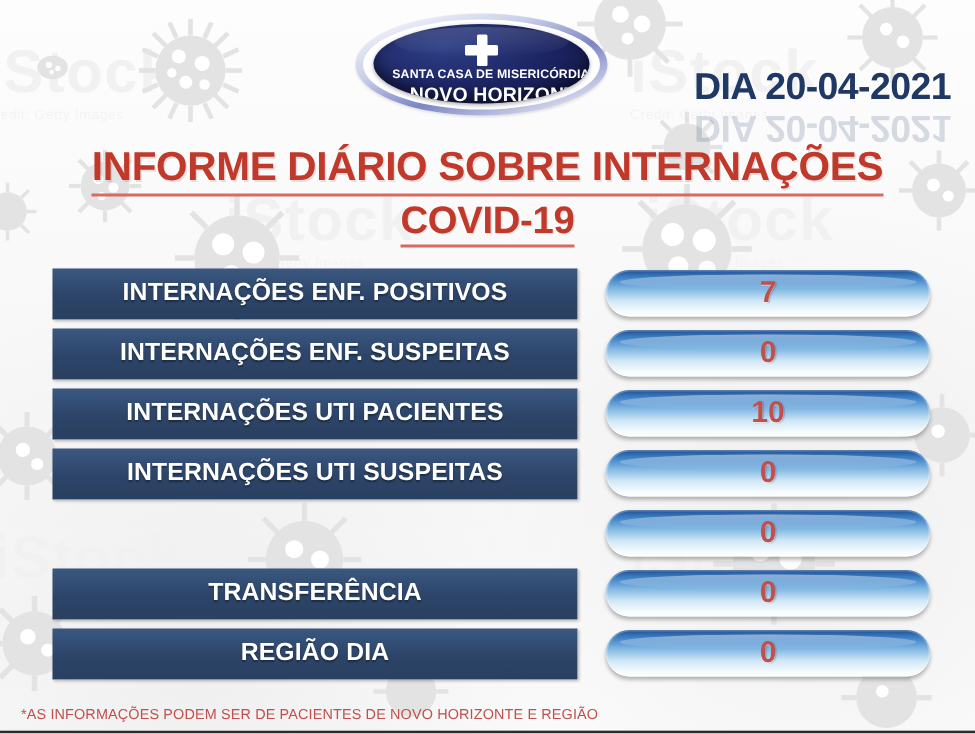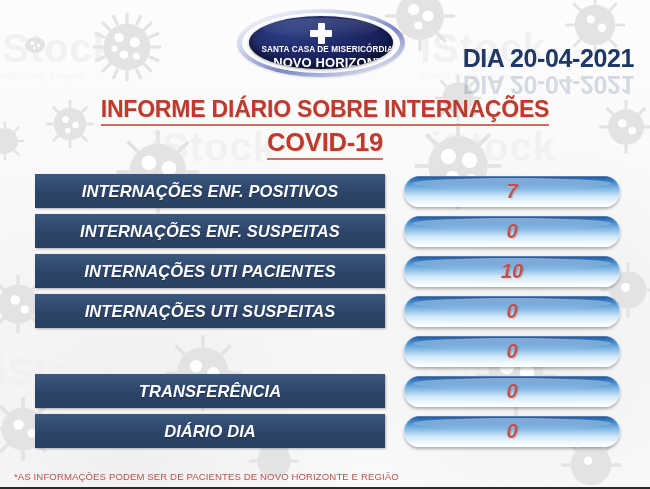--- a/index.html
+++ b/index.html
@@ -152,38 +152,37 @@
   
   .title-block {
     position: relative;
     z-index: 2;
     text-align: center;
     margin-top: 4px;
   }
   .title-line {
     color: #c0392b;
     font-weight: 800;
-    font-size: 23px;
+    font-size: 27px;
     letter-spacing: -0.2px;
     line-height: 1.18;
     text-shadow: 1px 1px 0 rgba(0,0,0,.10);
     display: inline-block;
     border-bottom: 2px solid #d86b61;
     padding-bottom: 1px;
     font-family: "Liberation Sans", sans-serif;
   }
   .title-line.two { font-size: 25.5px; margin-top: 1px; }
 
   
   .rows {
     position: relative;
     z-index: 2;
     margin-top: 14px;
     padding: 0 30px 15px 35px;
-    font-style: italic;
   }
   .row {
     display: flex;
     align-items: center;
     height: 34px;
     margin-bottom: 6px;
   }
   .label-bar {
     width: 350px;
     height: 34px;
@@ -724,21 +723,21 @@
     <div class="row">
       <div class="label-bar">TRANSFERÊNCIA</div>
       <div class="pill-wrap">
         <div class="pill">
           <span class="pill-value">0</span>
         </div>
       </div>
     </div>
 
     <div class="row">
-      <div class="label-bar">DIÁRIO DIA</div>
+      <div class="label-bar">REGIÃO DIA</div>
       <div class="pill-wrap">
         <div class="pill">
           <span class="pill-value">0</span>
         </div>
       </div>
     </div>
 
   </div>
 
   <div class="footer-note">*AS INFORMAÇÕES PODEM SER DE PACIENTES DE NOVO HORIZONTE E REGIÃO</div>

